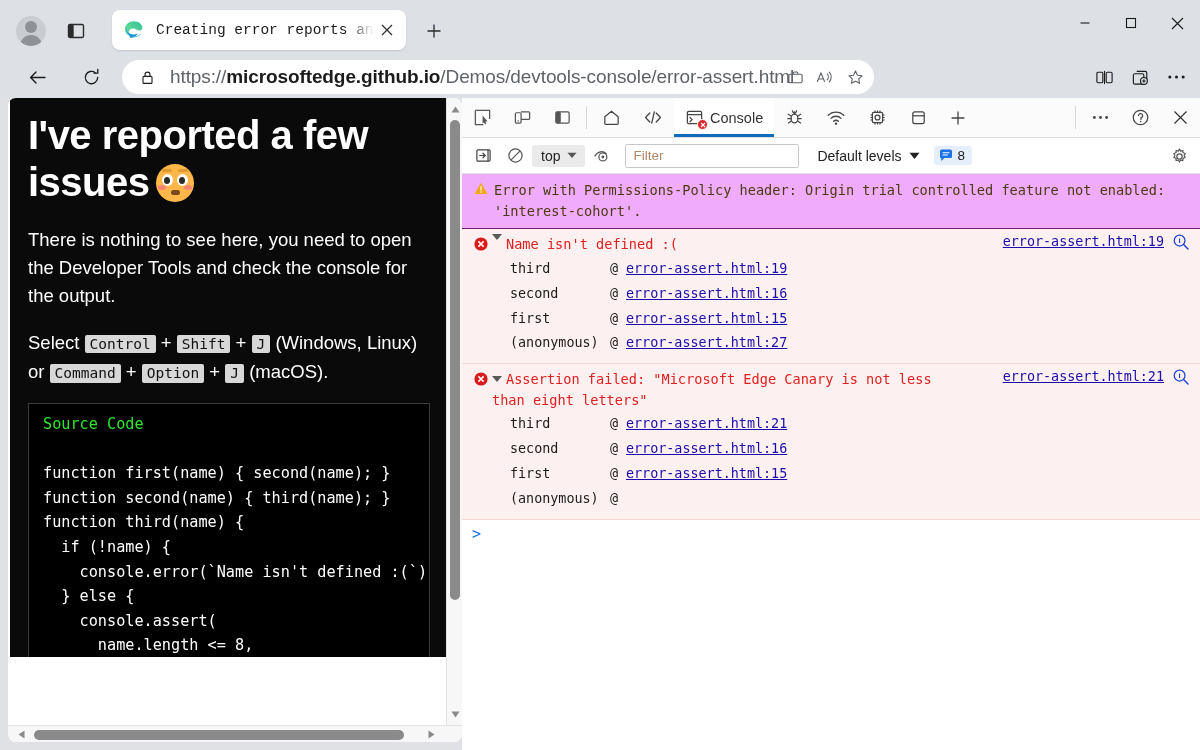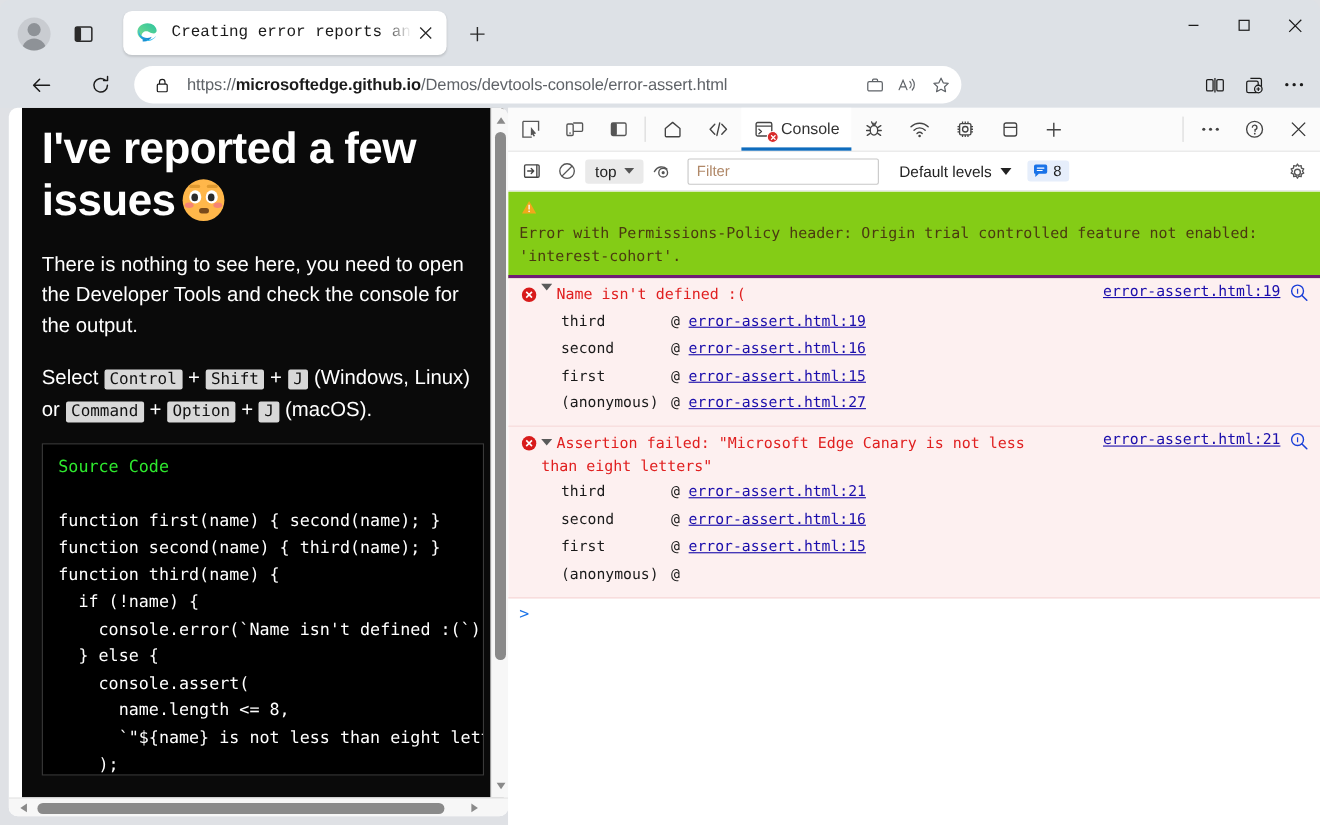--- a/index.html
+++ b/index.html
@@ -85,38 +85,38 @@
     display: flex; align-items: center; justify-content: center;
     border-radius: 4px;
   }
   .omnibox {
     position: absolute; left: 122px; top: 4px; width: 752px; height: 34px;
     background: #ffffff; border-radius: 17px;
     display: flex; align-items: center;
   }
   .omni-lock { margin-left: 14px; width: 22px; display: flex; justify-content: center; }
   .omni-url {
-    margin-left: 12px; font-size: 15px; color: #5f6368;
+    margin-left: 12px; font-size: 19px; color: #5f6368;
     white-space: nowrap; letter-spacing: -0.1px;
   }
   .omni-url b { color: #1b1b1b; font-weight: 600; }
   .omni-right { position: absolute; right: 4px; top: 2px; display: flex; }
   .omni-icon { width: 30px; height: 30px; display: flex; align-items: center; justify-content: center; }
   .nav-right { position: absolute; right: 6px; top: 4px; display: flex; }
   .nr-icon { width: 36px; height: 34px; display: flex; align-items: center; justify-content: center; }
 
   
   .page-wrap {
     position: absolute; left: 8px; top: 98px; width: 454px; height: 644px;
     background: #ffffff;
     border-radius: 8px 8px 8px 8px;
     overflow: hidden;
   }
   .page-canvas {
-    position: absolute; left: 12px; top: 0; width: 438px; height: 627px;
+    position: absolute; left: 2px; top: 0; width: 438px; height: 559px;
     background: #0a0a0a; color: #ffffff;
     padding: 14px 18px 0 18px;
     overflow: hidden;
   }
   .pg-h1 {
     font-size: 40px; font-weight: 700; line-height: 1.18;
     margin: 0 0 0 0; letter-spacing: -0.5px;
   }
   .emoji-face {
     display: inline-block; vertical-align: -6px; margin-left: 6px;
@@ -242,23 +242,22 @@
     margin-left: 12px; display: flex; align-items: center; gap: 5px;
     background: #e6eefb; border-radius: 3px; padding: 2px 7px 2px 5px;
     font-size: 13.5px; color: #1b1b1b;
   }
   .gear-right { position: absolute; right: 8px; top: 5px; width: 26px; height: 26px; display:flex; align-items:center; justify-content:center;}
 
   .console-body { flex: 1; overflow: hidden; position: relative; background: #fff; }
 
   .msg { display: flex; position: relative; font-family: "DejaVu Sans Mono", monospace; }
   .msg-warn {
-    background: #84cc16; border-bottom: 3px solid #701a75;
+    background: #f0abfc; border-bottom: 1px solid #701a75;
     padding: 6px 8px 7px 8px;
-    flex-direction: column;
   }
   .msg-err {
     background: #fdf0f0; border-bottom: 1px solid #f6d5d5;
     padding: 5px 8px 7px 8px;
   }
   .msg-ico { width: 22px; flex: 0 0 22px; padding-top: 2px; display: flex; justify-content: center; }
   .msg-text { font-size: 13.6px; line-height: 1.52; }
   .warn-text { color: #4a3a10; padding-left: 2px; }
   .err-head { color: #e02020; display: flex; gap: 0; }
   .tri {

